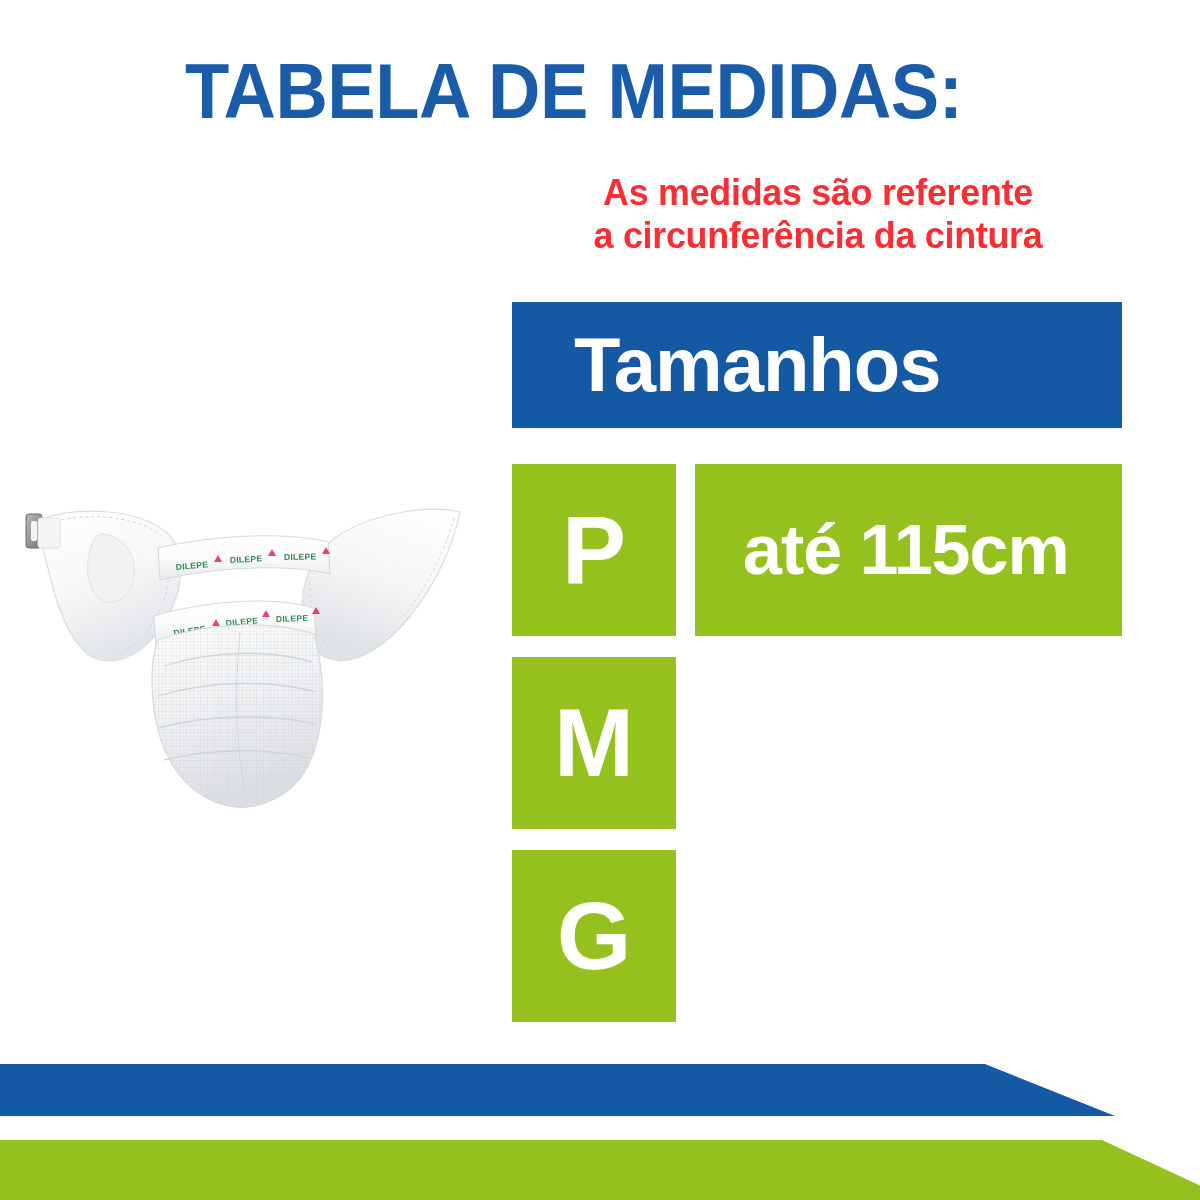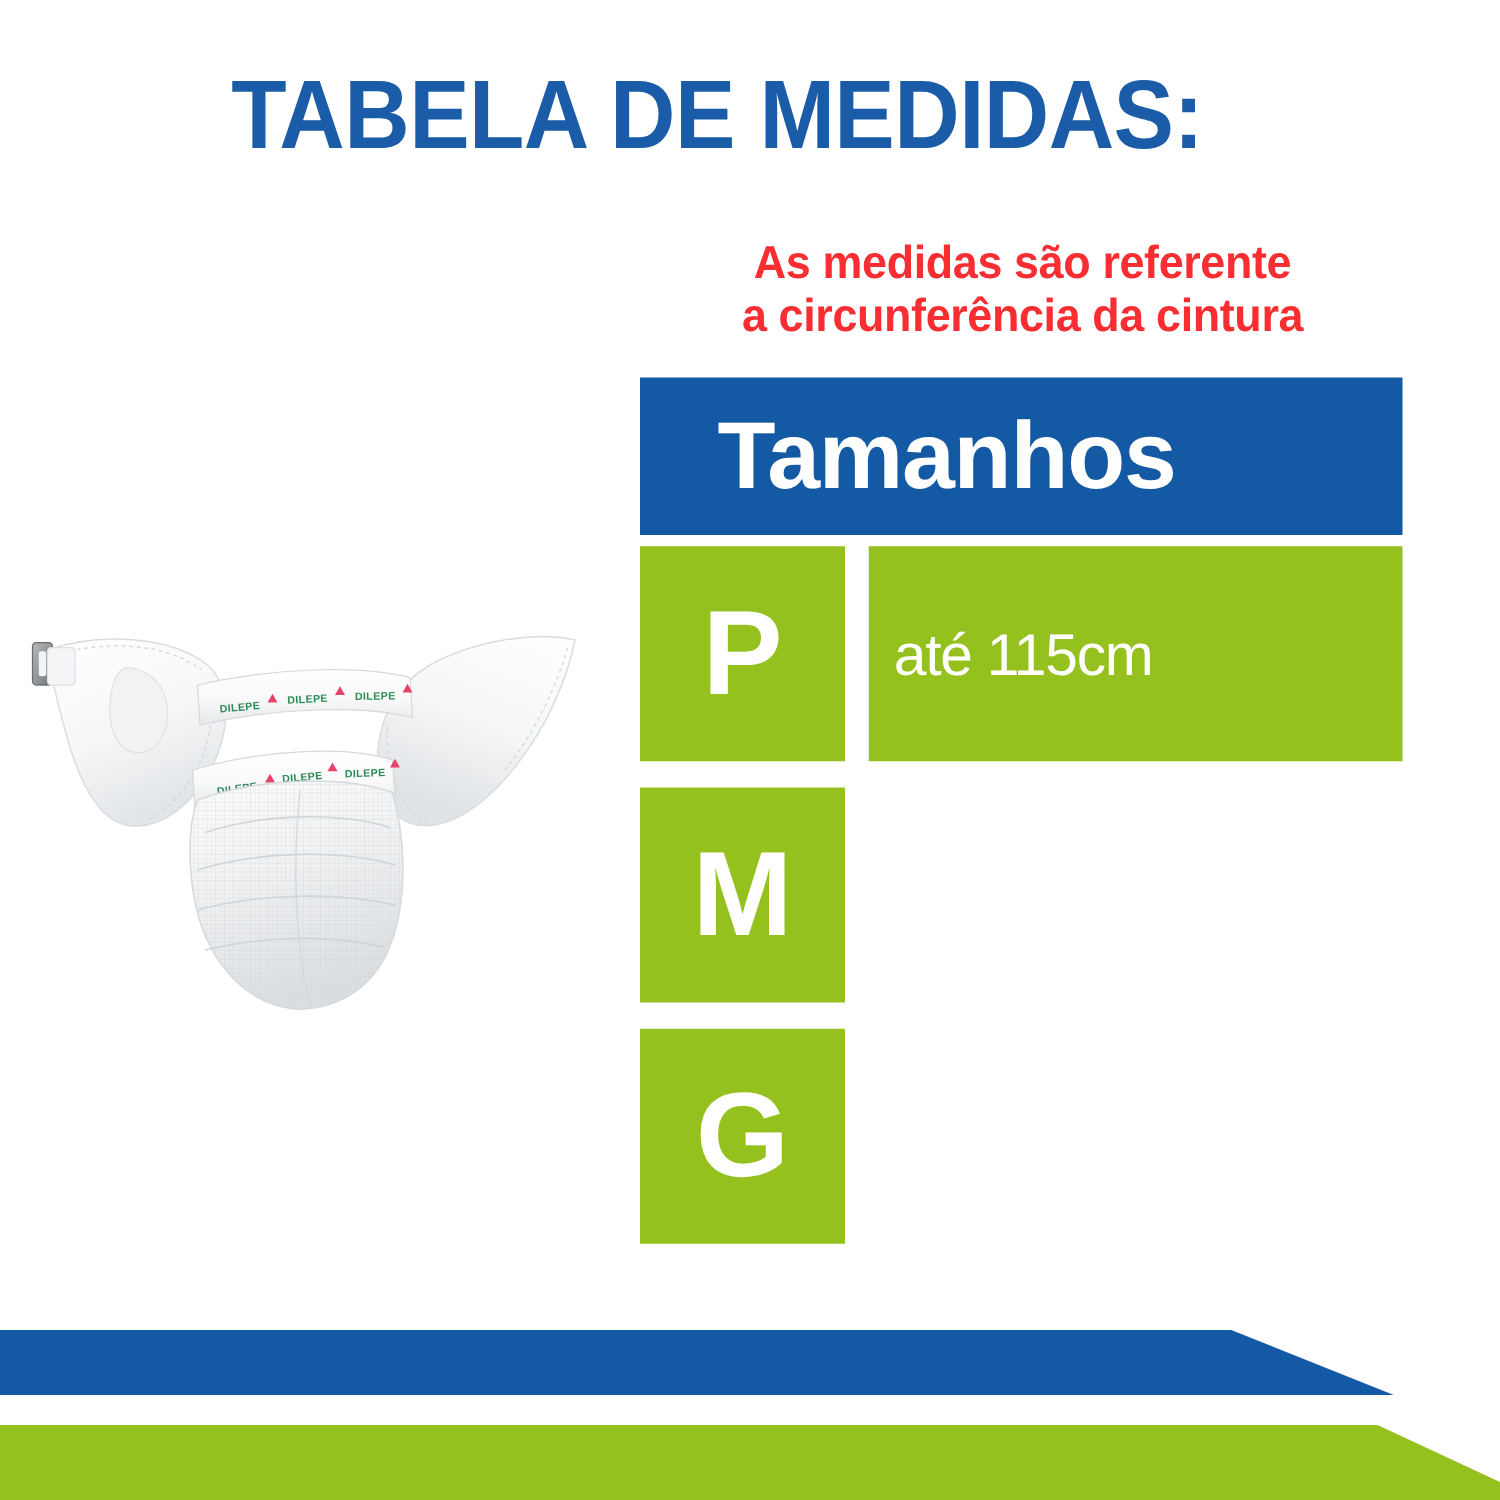--- a/index.html
+++ b/index.html
@@ -29,21 +29,21 @@
     letter-spacing:-0.5px;
     color:#1A5CA8;
     transform:scaleX(0.93);
     transform-origin:left top;
     white-space:nowrap;
   }
 
   
   #note {
     position:absolute;
-    left:512px; top:189px;
+    left:512px; top:172px;
     width:612px;
     text-align:center;
     color:#F92E33;
     font-size:37px;
     font-weight:bold;
     line-height:1.15;
     letter-spacing:-0.3px;
   }
   #note .ln { display:block; transform:scaleX(0.97); }
 
@@ -53,21 +53,21 @@
     left:512px; top:302px;
     width:610px;
   }
 
   .table-header {
     height:126px;
     background:#1459A4;
     display:flex;
     align-items:center;
     padding-left:62px;
-    margin-bottom:9px;
+    margin-bottom:36px;
   }
   .table-header .htext {
     color:#ffffff;
     font-size:76px;
     font-weight:bold;
     line-height:1;
     letter-spacing:-1px;
   }
 
   .table-row {
@@ -89,24 +89,24 @@
     line-height:1;
   }
 
   .cell-gap { width:19px; }
 
   .cell-measure {
     flex:1;
     background:#95C11F;
     display:flex;
     align-items:center;
-    padding-left:20px;
+    padding-left:48px;
     color:#ffffff;
-    font-size:47px;
-    font-weight:normal;
+    font-size:70px;
+    font-weight:bold;
     line-height:1;
     letter-spacing:-1px;
   }
 
   
   .deco-bar {
     position:absolute;
     left:0;
     height:52px;
   }

